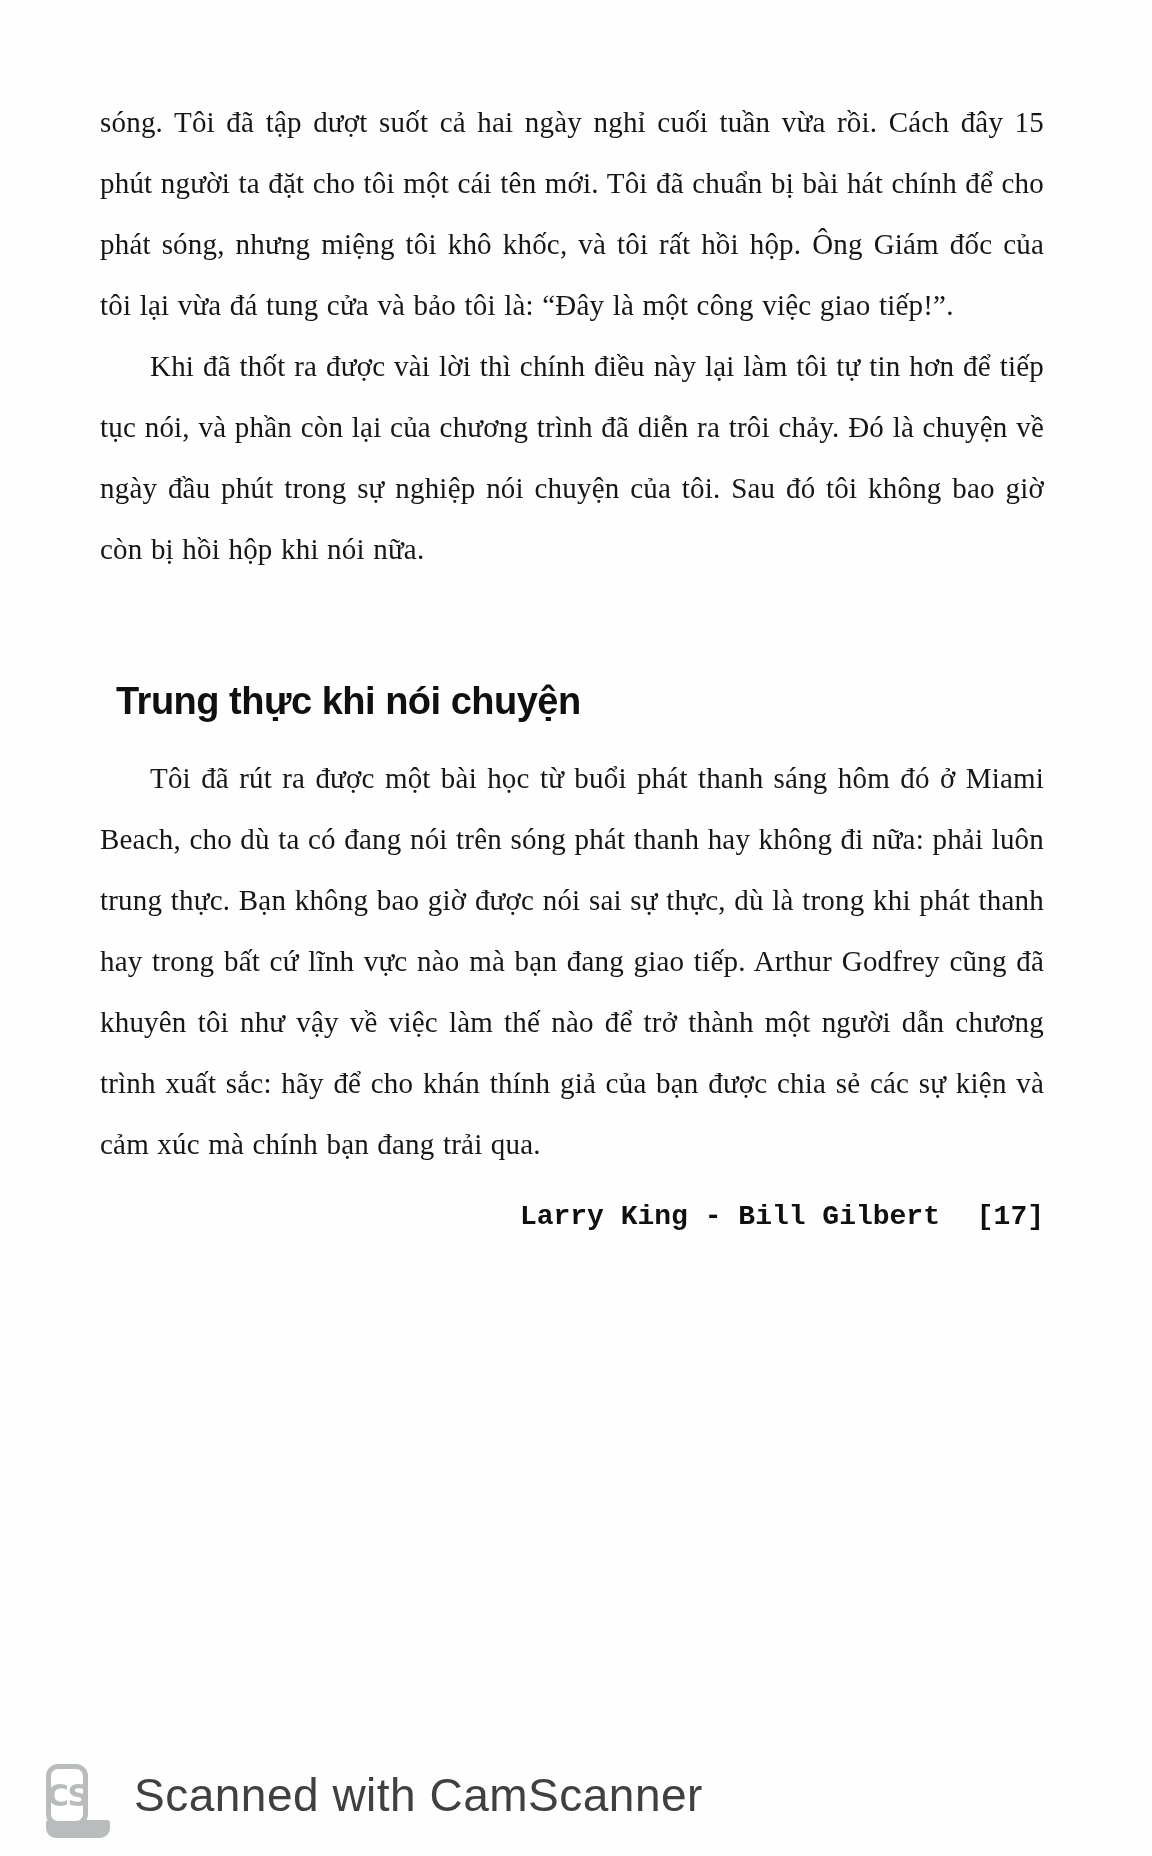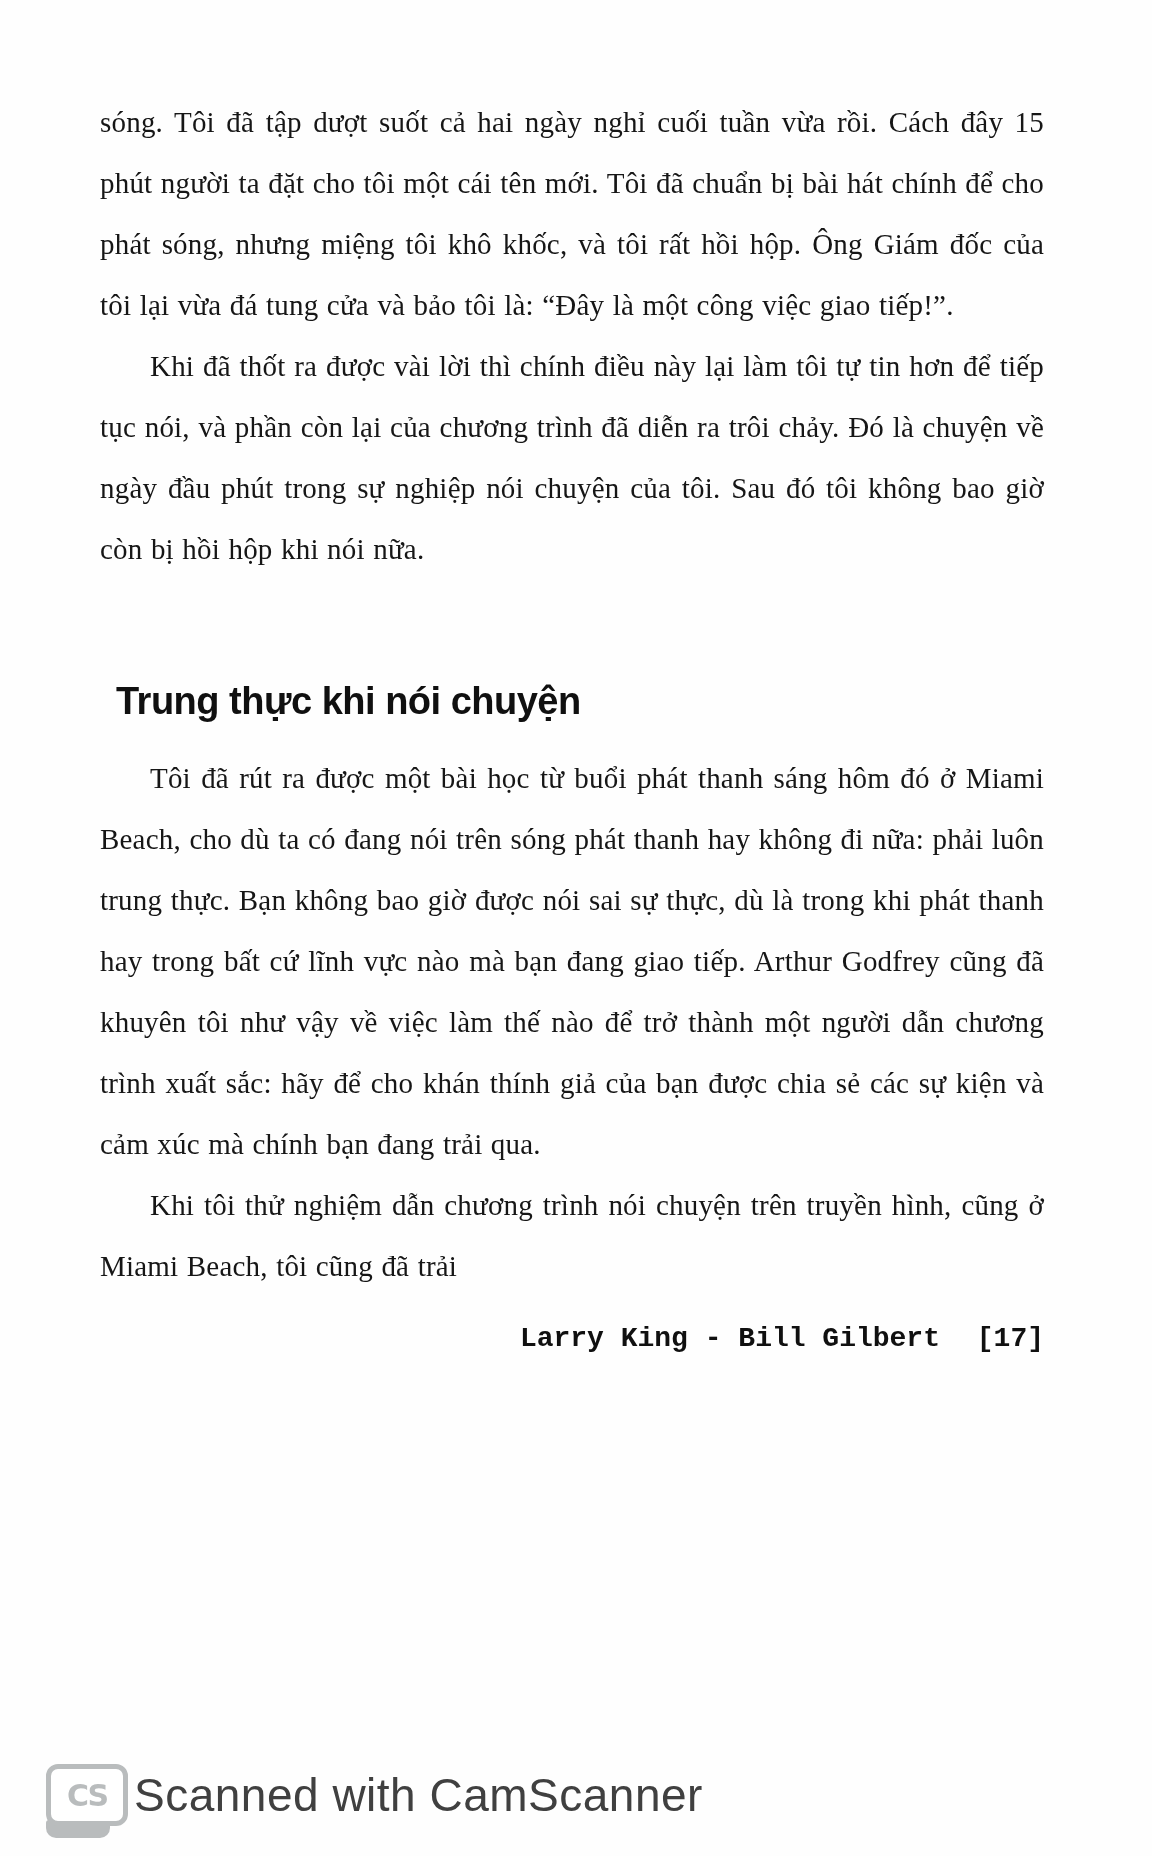--- a/index.html
+++ b/index.html
@@ -68,21 +68,21 @@
     align-items: flex-start;
     gap: 24px;
   }
   .cs-icon {
     display: flex;
     flex-direction: column;
     width: 64px;
   }
   .cs-box {
     box-sizing: border-box;
-    width: 82px;
+    width: 42px;
     height: 62px;
     border: 5px solid #b9bcbd;
     border-radius: 12px;
     background: #ffffff;
     display: flex;
     align-items: center;
     justify-content: center;
     position: relative;
     z-index: 1;
   }
@@ -118,21 +118,20 @@
   <div class="text-column">
 
     <p class="para no-indent">sóng. Tôi đã tập dượt suốt cả hai ngày nghỉ cuối tuần vừa rồi. Cách đây 15 phút người ta đặt cho tôi một cái tên mới. Tôi đã chuẩn bị bài hát chính để cho phát sóng, nhưng miệng tôi khô khốc, và tôi rất hồi hộp. Ông Giám đốc của tôi lại vừa đá tung cửa và bảo tôi là: “Đây là một công việc giao tiếp!”.</p>
 
     <p class="para">Khi đã thốt ra được vài lời thì chính điều này lại làm tôi tự tin hơn để tiếp tục nói, và phần còn lại của chương trình đã diễn ra trôi chảy. Đó là chuyện về ngày đầu phút trong sự nghiệp nói chuyện của tôi. Sau đó tôi không bao giờ còn bị hồi hộp khi nói nữa.</p>
 
     <h2 class="heading">Trung thực khi nói chuyện</h2>
 
     <p class="para">Tôi đã rút ra được một bài học từ buổi phát thanh sáng hôm đó ở Miami Beach, cho dù ta có đang nói trên sóng phát thanh hay không đi nữa: phải luôn trung thực. Bạn không bao giờ được nói sai sự thực, dù là trong khi phát thanh hay trong bất cứ lĩnh vực nào mà bạn đang giao tiếp. Arthur Godfrey cũng đã khuyên tôi như vậy về việc làm thế nào để trở thành một người dẫn chương trình xuất sắc: hãy để cho khán thính giả của bạn được chia sẻ các sự kiện và cảm xúc mà chính bạn đang trải qua.</p>
 
-    <p class="para">Khi tôi thử nghiệm dẫn chương trình nói chuyện trên truyền hình, cũng ở Miami Beach, tôi cũng đã trải</p>
 
     <div class="page-footer">
       <span>Larry King - Bill Gilbert</span>
       <span class="pagenum">[17]</span>
     </div>
 
   </div>
 
   <div class="watermark">
     <div class="cs-icon">

